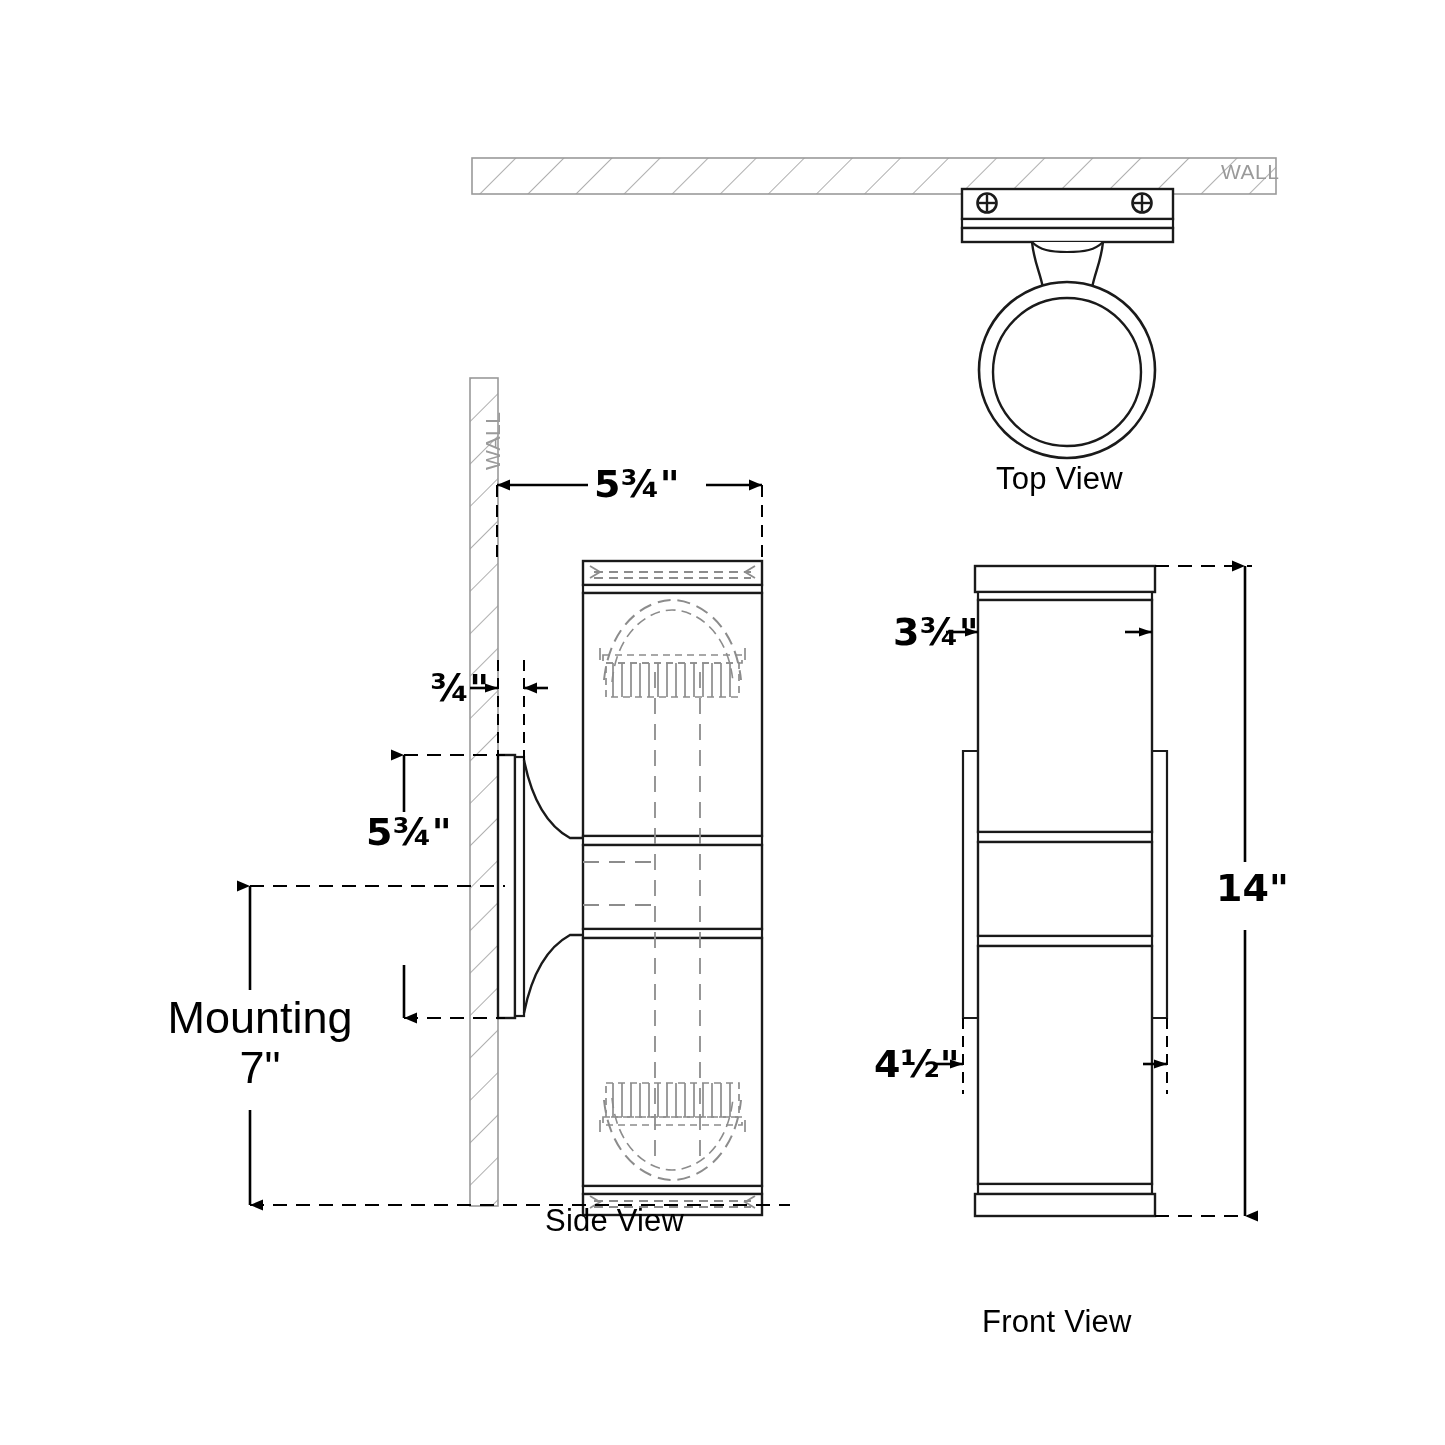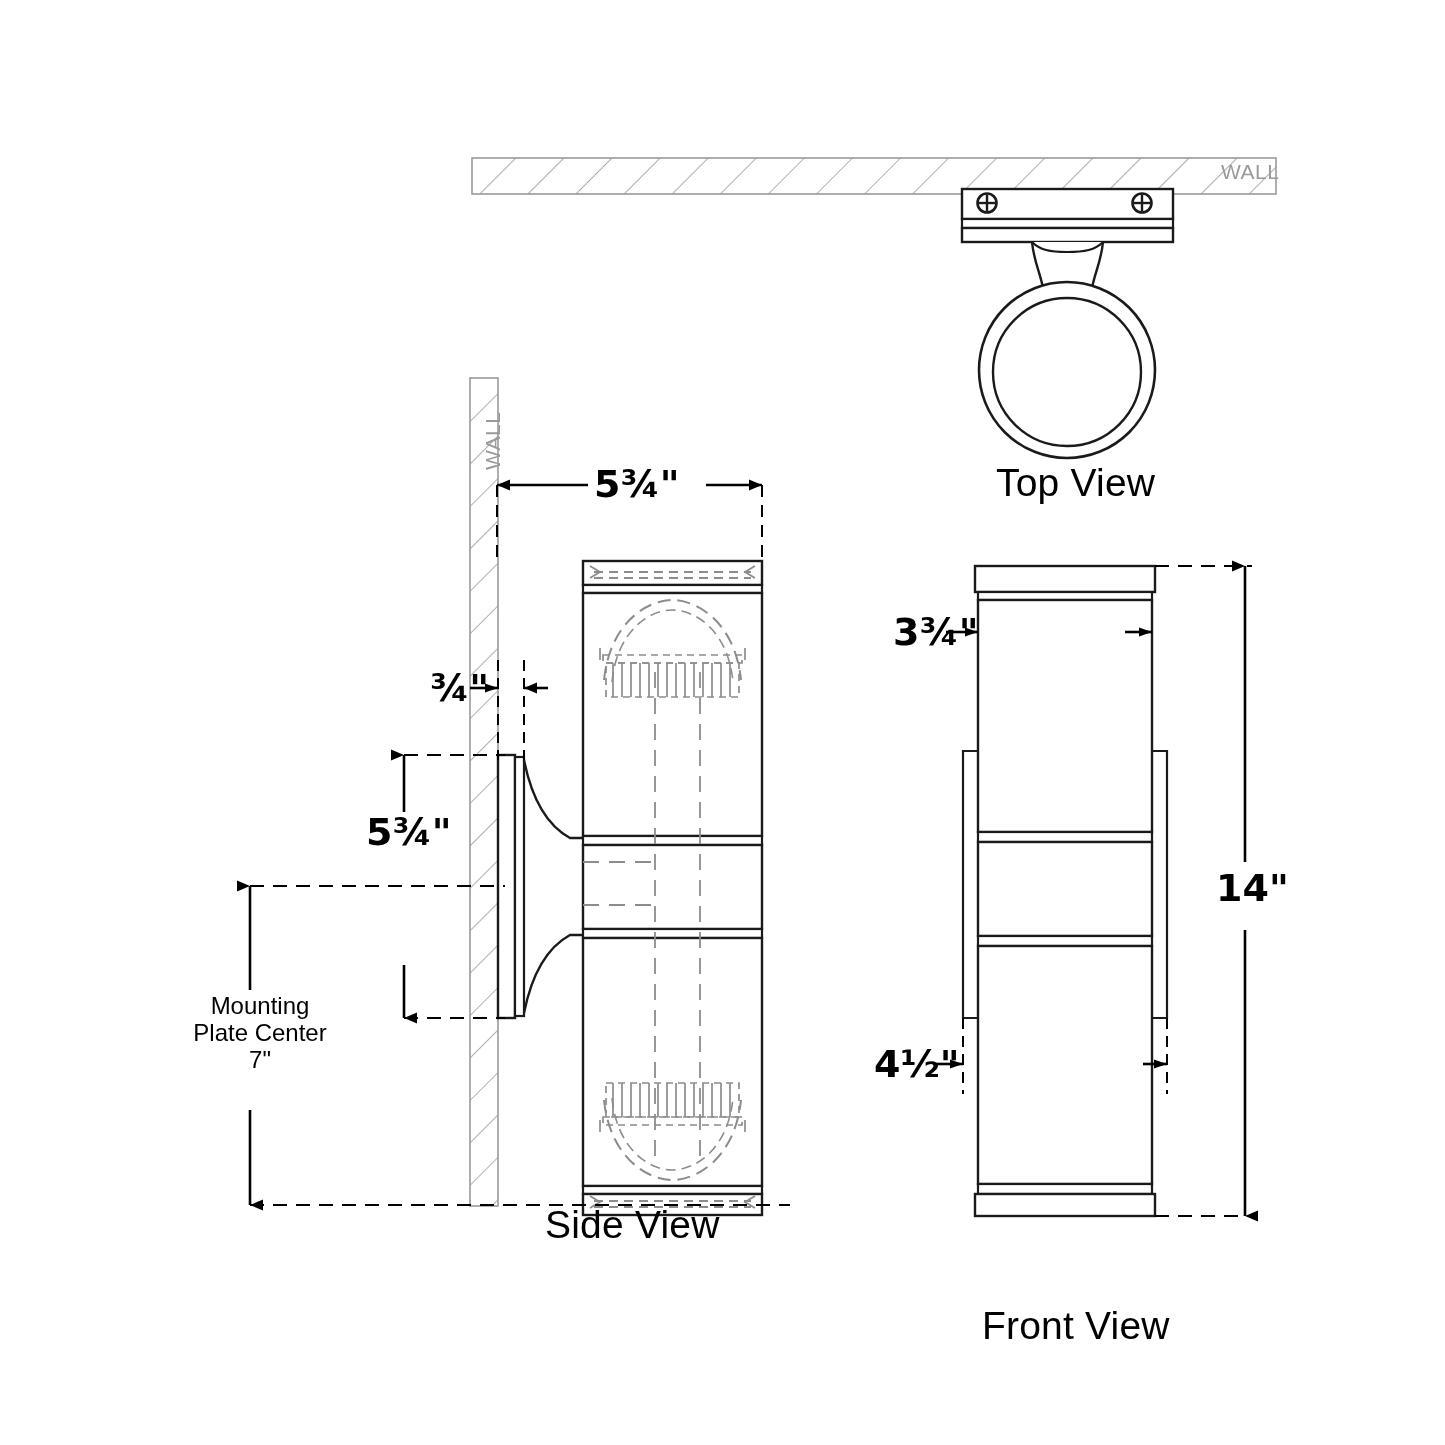--- a/index.html
+++ b/index.html
@@ -21,37 +21,37 @@
   #drawing {
     position: absolute;
     left: 0;
     top: 0;
     width: 1445px;
     height: 1445px;
   }
   .view-label {
     position: absolute;
     font-family: "Liberation Sans", sans-serif;
-    font-size: 39px;
+    font-size: 31px;
     color: #000;
     white-space: nowrap;
     letter-spacing: 0.2px;
   }
   .dim-label {
     position: absolute;
     font-family: "DejaVu Sans", sans-serif;
     font-size: 38px;
     font-weight: 700;
     color: #000;
     white-space: nowrap;
   }
   .note-label {
     position: absolute;
     font-family: "Liberation Sans", sans-serif;
-    font-size: 24px;
+    font-size: 45px;
     color: #000;
     text-align: center;
     line-height: 1.12;
     white-space: nowrap;
   }
   .wall-label {
     position: absolute;
     font-family: "Liberation Sans", sans-serif;
     font-size: 21px;
     color: #9a9a9a;
@@ -313,21 +313,20 @@
   <span class="view-label" style="left:982px; top:1304px;">Front View</span>
 
   <span class="dim-label" style="left:594px; top:462px;">5¾"</span>
 
   <span class="dim-label" style="left:430px; top:666px;">¾"</span>
 
   <span class="dim-label" style="left:366px; top:810px;">5¾"</span>
 
   <div class="note-label" style="left:145px; top:993px; width:230px;">
     <div>Mounting</div>
-    <div>Plate Center</div>
     <div>7"</div>
   </div>
 
   <span class="dim-label" style="left:893px; top:610px;">3¾"</span>
 
   <span class="dim-label" style="left:874px; top:1042px;">4½"</span>
 
   <span class="dim-label" style="left:1216px; top:866px;">14"</span>
 
 </div>

